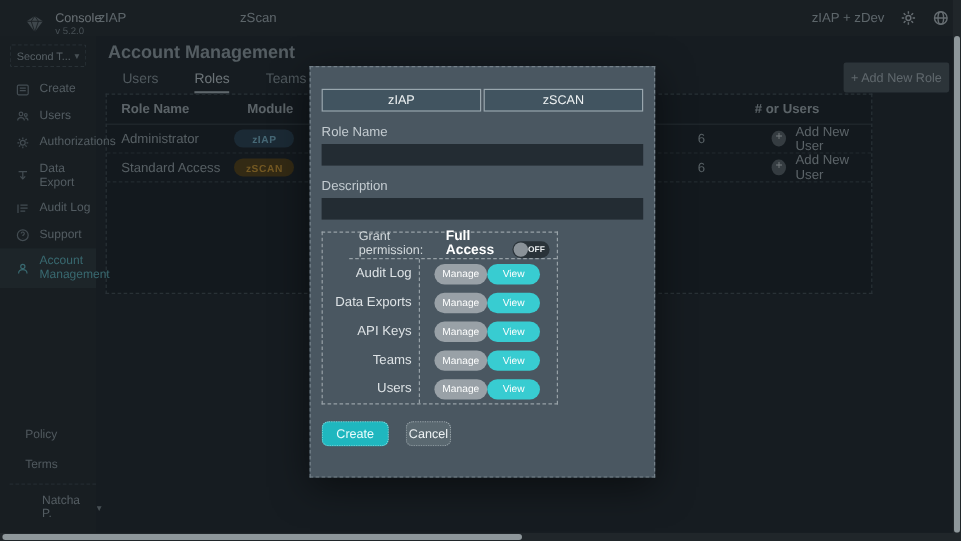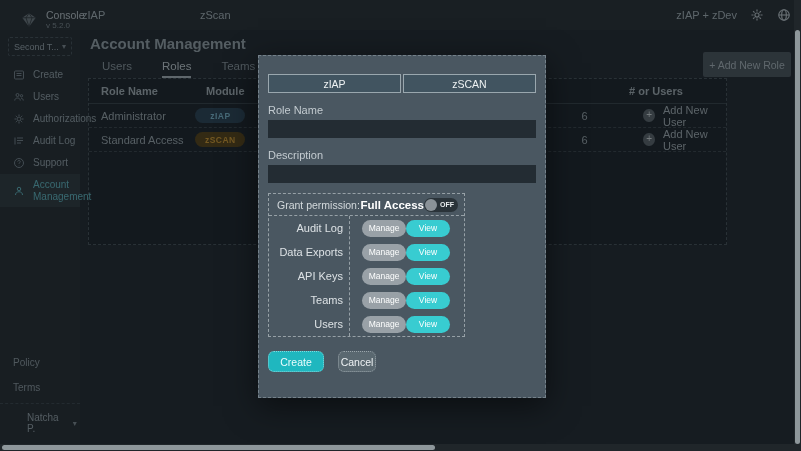--- a/index.html
+++ b/index.html
@@ -28,21 +28,21 @@
                  padding:0 5px; font-size:9px; color:#9aa6ae; }
   .team-select .chev { margin-left:auto; font-size:8px; color:#7e8a91; }
   .side-nav { position:absolute; top:34px; left:0; right:0; }
   .side-item { display:flex; align-items:center; padding:5px 4px 5px 13px; min-height:21px;
                color:#93a0a8; font-size:10px; cursor:pointer; }
   .side-item .sicon { width:12px; height:12px; margin-right:8px; flex:0 0 12px; color:#76838c; display:inline-flex; }
   .side-item .sicon svg { width:100%; height:100%; }
   .side-item.active { background:rgba(130,165,175,0.10); color:#62b7c2; }
   .side-item.active .sicon { color:#62b7c2; }
   .side-item .slabel { line-height:1.15; }
-  .side-footer { position:absolute; bottom:4px; left:0; right:0; }
+  .side-footer { position:absolute; bottom:4px; left:8px; right:0; }
   .side-link { padding:4px 13px; font-size:10px; color:#8d99a1; margin-bottom:6px; cursor:pointer; }
   .side-user { border-top:1px dashed #3c464e; margin-top:2px; padding:8px 9px 6px 13px;
                display:flex; align-items:center; gap:14px; font-size:10px; color:#95a1a9; cursor:pointer; }
   .side-user .sicon { width:11px; height:11px; color:#8a969e; display:inline-flex; }
   .side-user .sicon svg { width:100%; height:100%; }
   .side-user .chev { margin-left:auto; font-size:8px; color:#7e8a91; }
 
   
   .main { position:absolute; left:80px; top:30px; right:0; bottom:0; background:#232b32; }
   .page-title { position:absolute; left:10px; top:5px; font-size:15px; color:#97a3ab; }
@@ -72,22 +72,22 @@
            border:1px dashed #74818a; box-shadow:0 8px 30px rgba(0,0,0,0.5); z-index:100; padding:8px 9px; }
   .modal-title { font-size:12px; font-weight:bold; color:#f2f5f6; margin-top:2px; }
   .modal-tabs { display:flex; gap:2px; margin-top:10px; height:19px; }
   .modal-tab { flex:1; display:flex; align-items:center; justify-content:center; font-size:10.5px;
                color:#eef2f3; background:#415460; border:1px solid #9aa7ae; cursor:pointer; }
   .modal-tab.active { background:#1dbcc4; border-color:#1dbcc4; color:#fff; }
   .field-label { margin-top:11px; font-size:11px; color:#c3cbd0; }
   .field-input { margin-top:4px; width:100%; height:18px; background:#232c33; border:none;
                  color:#dfe5e8; font-size:11px; padding:0 5px; font-family:"Liberation Sans", sans-serif; }
   .grant-box { margin-top:10px; width:197px; border:1px dashed #97a1a7; }
-  .grant-head { display:flex; align-items:center; height:22px; padding:0 6px 0 8px; gap:0;
-                border-bottom:1px dashed #97a1a7; }
+  .grant-head { display:flex; align-items:flex-end; height:22px; padding:0 6px 0 8px; gap:0;
+                border-bottom:1px dashed #97a1a7;margin-left:22px; }
   .grant-label { font-size:10.5px; color:#d3d9dc; }
   .full-access { font-size:11.5px; font-weight:bold; color:#ffffff; margin-left:auto; }
   .toggle { width:34px; height:14px; border-radius:7px; background:#2a3339; display:flex; align-items:center;
             padding:1px 4px 1px 1px; cursor:pointer; }
   .toggle .knob { width:12px; height:12px; border-radius:50%; background:#8a9298; }
   .toggle .state { margin-left:auto; font-size:7px; font-weight:bold; color:#e8ecee; }
   .grant-body { position:relative; }
   .grant-vline { position:absolute; left:80px; top:0; bottom:0; border-left:1px dashed #97a1a7; }
   .perm-row { display:flex; align-items:center; height:24px; }
   .perm-name { width:74px; text-align:right; font-size:11px; color:#dde2e5; }
@@ -178,20 +178,29 @@
             <svg viewBox="0 0 24 24" fill="none" stroke="currentColor" stroke-width="2">
               <circle cx="12" cy="12" r="4"></circle>
               <path d="M12 3v3M12 18v3M3 12h3M18 12h3M5.6 5.6l2.1 2.1M16.3 16.3l2.1 2.1M18.4 5.6l-2.1 2.1M7.7 16.3l-2.1 2.1"></path>
             </svg>
           </span>
         <span class="slabel">Authorizations</span>
       </div>
       <div class="side-item">
         <span class="sicon">
             <svg viewBox="0 0 24 24" fill="none" stroke="currentColor" stroke-width="2">
+              <path d="M5 4h14M12 4v11"></path>
+              <path d="M8 12l4 4 4-4"></path>
+            </svg>
+          </span>
+        <span class="slabel">Data Export</span>
+      </div>
+      <div class="side-item">
+        <span class="sicon">
+            <svg viewBox="0 0 24 24" fill="none" stroke="currentColor" stroke-width="2">
               <path d="M4 5v14M8 6h12M8 11h12M8 16h8"></path>
             </svg>
           </span>
         <span class="slabel">Audit Log</span>
       </div>
       <div class="side-item">
         <span class="sicon">
             <svg viewBox="0 0 24 24" fill="none" stroke="currentColor" stroke-width="2">
               <circle cx="12" cy="12" r="9"></circle>
               <path d="M9.5 9.2a2.5 2.5 0 1 1 4 2c-.8.6-1.5 1-1.5 2.2"></path>

